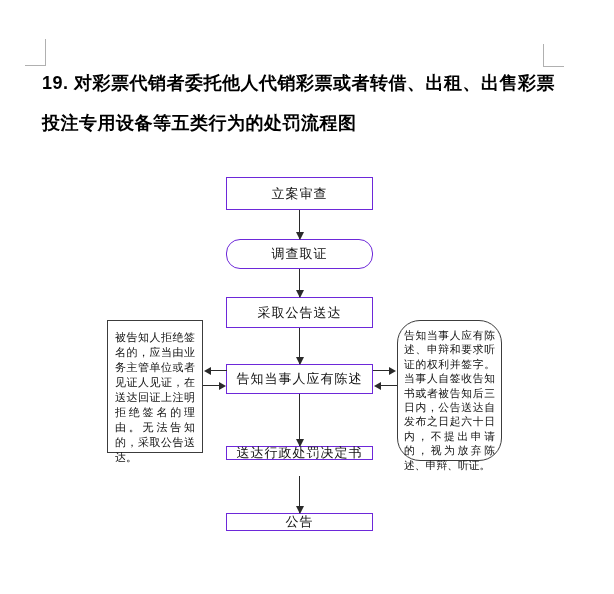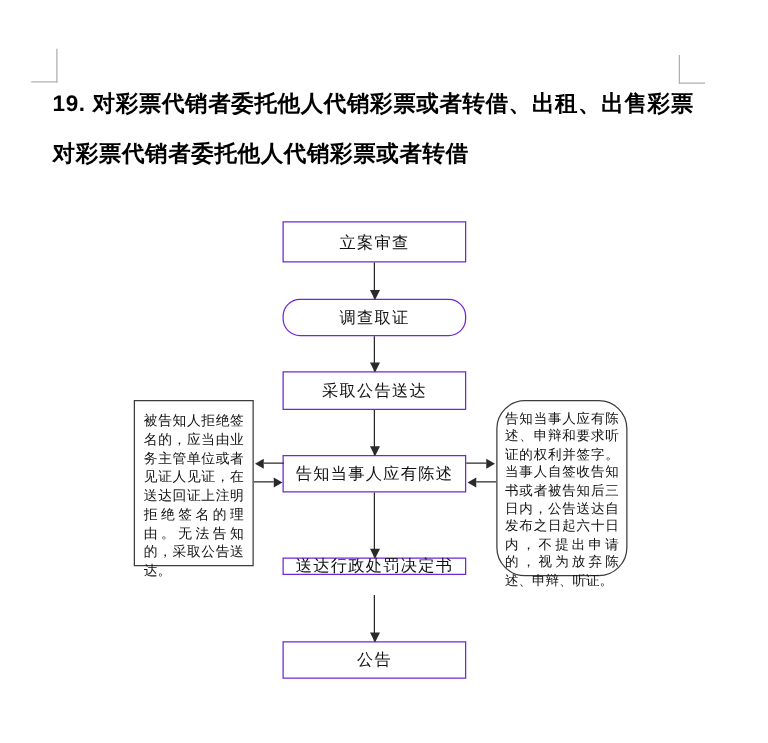--- a/index.html
+++ b/index.html
@@ -24,21 +24,21 @@
     position:absolute;left:226px;width:147px;box-sizing:border-box;
     border:1px solid #6d28d9;background:#ffffff;
     display:flex;align-items:center;justify-content:center;
     font-size:13px;letter-spacing:1px;color:#111111;white-space:nowrap;
   }
   .s1{top:144px;height:33px;}
   .s2{top:206px;height:30px;border-radius:14px;}
   .s3{top:264px;height:31px;}
   .s4{top:331px;height:30px;}
   .s5{top:413px;height:14px;}
-  .s6{top:480px;height:30px;text-align:right;}
+  .s6{top:480px;height:18px;text-align:right;}
   
   .varrow{position:absolute;left:299px;width:0;border-left:1px solid #2a2a2a;}
   .varrow::after{
     content:"";position:absolute;left:-4.5px;bottom:-1px;width:0;height:0;
     border-left:4px solid transparent;border-right:4px solid transparent;
     border-top:8px solid #2a2a2a;
   }
   .a1{top:177px;height:29px;}
   .a2{top:236px;height:28px;}
   .a3{top:295px;height:36px;}
@@ -77,21 +77,21 @@
 </head>
 <body>
 
 <div class="page">
 
   <div class="mark tl"></div>
   <div class="mark tr"></div>
 
   <div class="heading">
     <div>19. 对彩票代销者委托他人代销彩票或者转借、出租、出售彩票</div>
-    <div>对彩票代销者委托他人代销彩票或者转借</div>
+    <div>投注专用设备等五类行为的处罚流程图</div>
   </div>
 
   <div>
 
     <div class="box s1">立案审查</div>
     <div class="box s2">调查取证</div>
     <div class="box s3">采取公告送达</div>
     <div class="box s4">告知当事人应有陈述</div>
     <div class="box s5">送达行政处罚决定书</div>
     <div class="box s6">公告</div>

